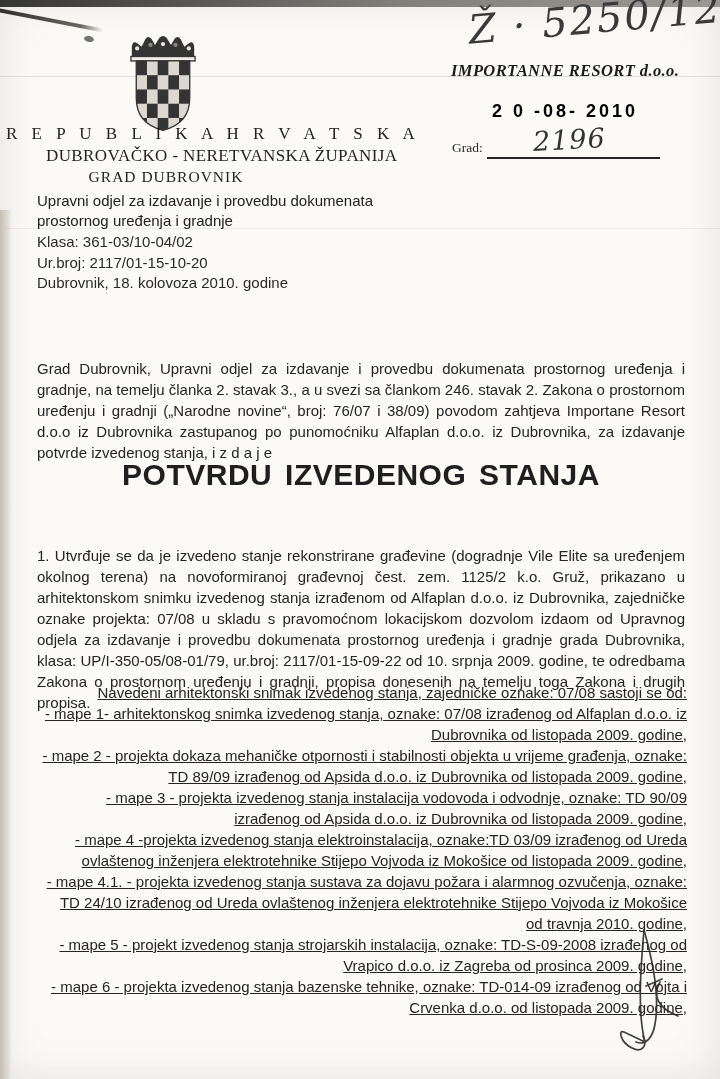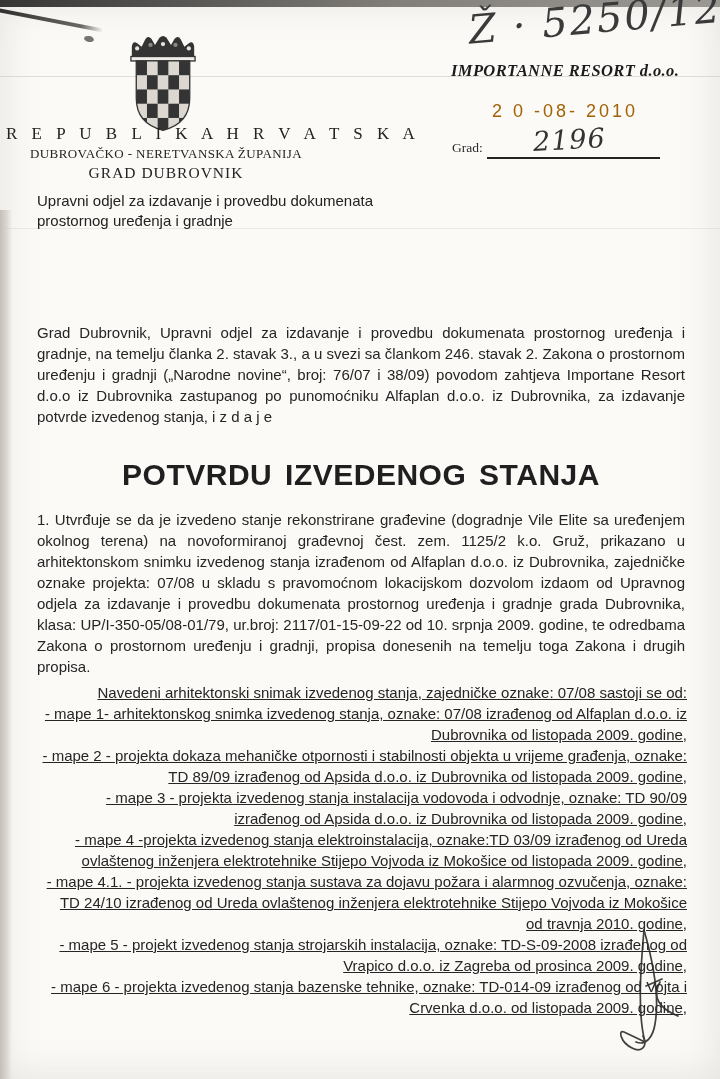--- a/index.html
+++ b/index.html
@@ -40,21 +40,21 @@
   .scan-hline{
     position:absolute;left:0;width:720px;height:1px;background:#c9c5bd;opacity:.55;
   }
   
   .coa{position:absolute;left:116px;top:36px;width:94px;height:98px;}
   .hdr-text{
     position:absolute;left:6px;top:124px;width:320px;text-align:center;
     font-family:"Liberation Serif", serif;color:#232323;
   }
   .hdr-country{font-size:17px;letter-spacing:5px;white-space:nowrap;}
-  .hdr-county{font-size:13px;letter-spacing:.4px;margin-top:2px;white-space:nowrap;}
+  .hdr-county{font-size:17px;letter-spacing:.4px;margin-top:2px;white-space:nowrap;margin-left:40px;}
   .hdr-city{font-size:15.5px;font-weight:normal;letter-spacing:1px;margin-top:2px;}
   .dept{
     position:absolute;left:37px;top:191px;width:420px;
     font-size:15px;font-weight:normal;color:#222;line-height:20px;
   }
   .refs{
     position:absolute;left:37px;top:232px;width:420px;
     font-size:15px;color:#2a2a2a;line-height:20.5px;
   }
   
@@ -64,39 +64,39 @@
     font-size:40px;color:#3a3a3a;transform:rotate(-5deg);
     letter-spacing:2px;white-space:nowrap;
   }
   .stamp-co{
     position:absolute;left:451px;top:61px;width:260px;
     font-family:"Liberation Serif", serif;font-weight:bold;font-style:italic;
     font-size:16.5px;color:#1c1c1c;letter-spacing:.4px;white-space:nowrap;
   }
   .stamp-date{
     position:absolute;left:492px;top:101px;width:200px;
-    font-size:18px;font-weight:normal;color:#a16207;letter-spacing:3px;white-space:nowrap;
+    font-size:18px;font-weight:bold;color:#000000;letter-spacing:3px;white-space:nowrap;
   }
   .broj-label{
     position:absolute;left:452px;top:140px;
     font-family:"Liberation Serif", serif;font-size:13.5px;color:#2b2b2b;
   }
   .broj-line{
     position:absolute;left:487px;top:157px;width:173px;height:0;
     border-bottom:2px solid #242424;
   }
   .broj-value{
     position:absolute;left:533px;top:124px;
     font-family:"DejaVu Serif", serif;font-style:italic;
     font-size:27px;color:#333;transform:rotate(-3deg);letter-spacing:1px;
   }
   
   .para{
     position:absolute;left:37px;width:648px;
-    font-size:15px;line-height:21px;color:#252525;text-align:justify;
+    font-size:15px;line-height:21px;color:#252525;text-align:justify;margin-top:36px;
   }
   .intro{top:322px;}
   .doc-title{
     position:absolute;left:37px;top:458px;width:648px;text-align:center;
     font-size:30px;font-weight:bold;color:#1f1f1f;letter-spacing:.5px;word-spacing:4px;
   }
   .para1{top:509px;}
   .listing{
     position:absolute;left:37px;top:682px;width:650px;
     font-size:15px;line-height:21px;color:#252525;
@@ -158,20 +158,25 @@
     <div class="hdr-country">R E P U B L I K A   H R V A T S K A</div>
     <div class="hdr-county">DUBROVAČKO - NERETVANSKA ŽUPANIJA</div>
     <div class="hdr-city">GRAD DUBROVNIK</div>
   </div>
 
   <div class="dept">
     <div>Upravni odjel za izdavanje i provedbu dokumenata</div>
     <div>prostornog uređenja i gradnje</div>
   </div>
 
+  <div class="refs">
+    <div>Klasa:  361-03/10-04/02</div>
+    <div>Ur.broj: 2117/01-15-10-20</div>
+    <div>Dubrovnik, 18. kolovoza 2010. godine</div>
+  </div>
 
   <div class="hw-ref">Ž · 5250/12</div>
   <div class="stamp-co">IMPORTANNE RESORT d.o.o.</div>
   <div class="stamp-date">2 0 -08- 2010</div>
   <div class="broj-label">Grad:</div>
   <div class="broj-line"></div>
   <div class="broj-value">2196</div>
 
   <div class="para intro">Grad Dubrovnik, Upravni odjel za izdavanje i provedbu dokumenata prostornog uređenja i gradnje, na temelju članka 2. stavak 3., a u svezi sa člankom  246. stavak 2. Zakona o prostornom uređenju i gradnji („Narodne novine“, broj: 76/07 i 38/09) povodom zahtjeva Importane Resort d.o.o iz Dubrovnika zastupanog po punomoćniku Alfaplan d.o.o. iz Dubrovnika, za izdavanje potvrde izvedenog stanja,   i z d a j e</div>
 

